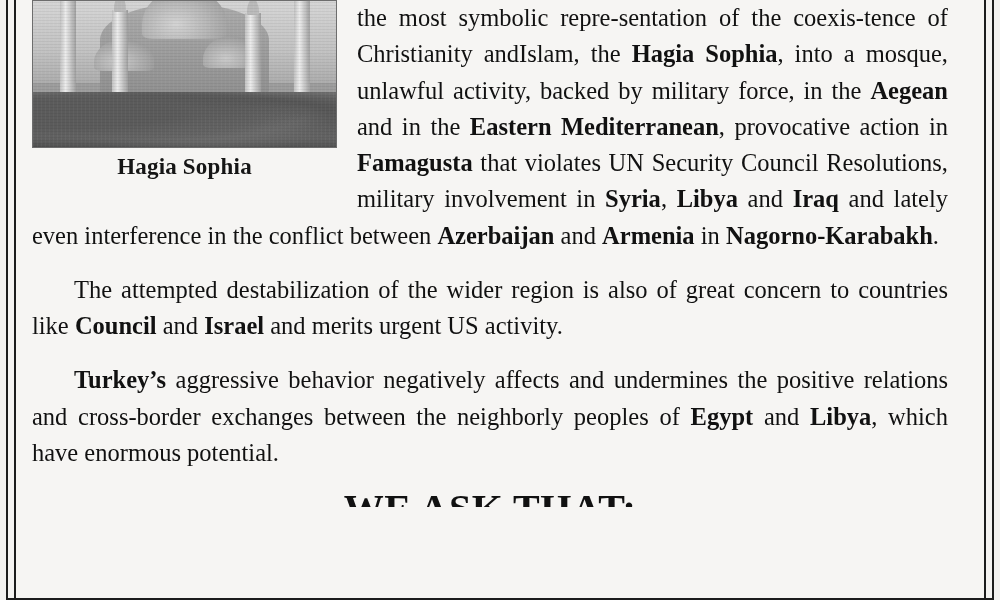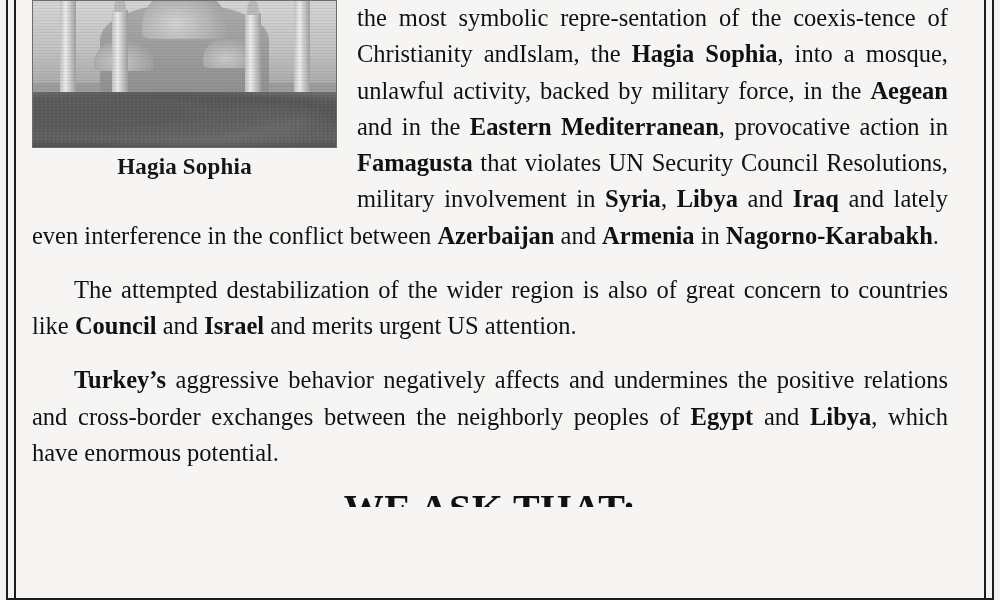--- a/index.html
+++ b/index.html
@@ -191,19 +191,19 @@
         <div class="minaret m3"></div>
         <div class="minaret m4"></div>
         <div class="ph-trees"></div>
         <div class="ph-grain"></div>
       </div>
       <div class="photo-caption">Hagia Sophia</div>
     </div>
 
     <div class="body-text">
       <p class="para-lead"><span>the most symbolic repre-</span><span>sentation of the coexis-</span><span>tence of Christianity and</span><span>Islam, the </span><b>Hagia Sophia</b><span>, into a mosque, unlawful activity, backed by military force, in the </span><b>Aegean</b><span> and in the </span><b>Eastern Mediterranean</b><span>, provocative action in </span><b>Famagusta</b><span> that violates UN Security Council Resolutions, military involvement in </span><b>Syria</b><span>, </span><b>Libya</b><span> and </span><b>Iraq</b><span> and lately even interference in the conflict between </span><b>Azerbaijan</b><span> and </span><b>Armenia</b><span> in </span><b>Nagorno-Karabakh</b><span>.</span></p>
-      <p class="para"><span>The attempted destabilization of the wider region is also of great concern to countries like </span><b>Council</b><span> and </span><b>Israel</b><span> and merits urgent US attention.</span></p>
+      <p class="para"><span>The attempted destabilization of the wider region is also of great concern to countries like </span><b>Council</b><span> and </span><b>Israel</b><span> and merits urgent US activity.</span></p>
       <p class="para"><b>Turkey’s</b><span> aggressive behavior negatively affects and undermines the positive relations and cross-border exchanges between the neighborly peoples of </span><b>Egypt</b><span> and </span><b>Libya</b><span>, which have enormous potential.</span></p>
     </div>
 
     <div class="ask-line">WE ASK THAT:</div>
   </div>
 </div>
 
 </body></html>

